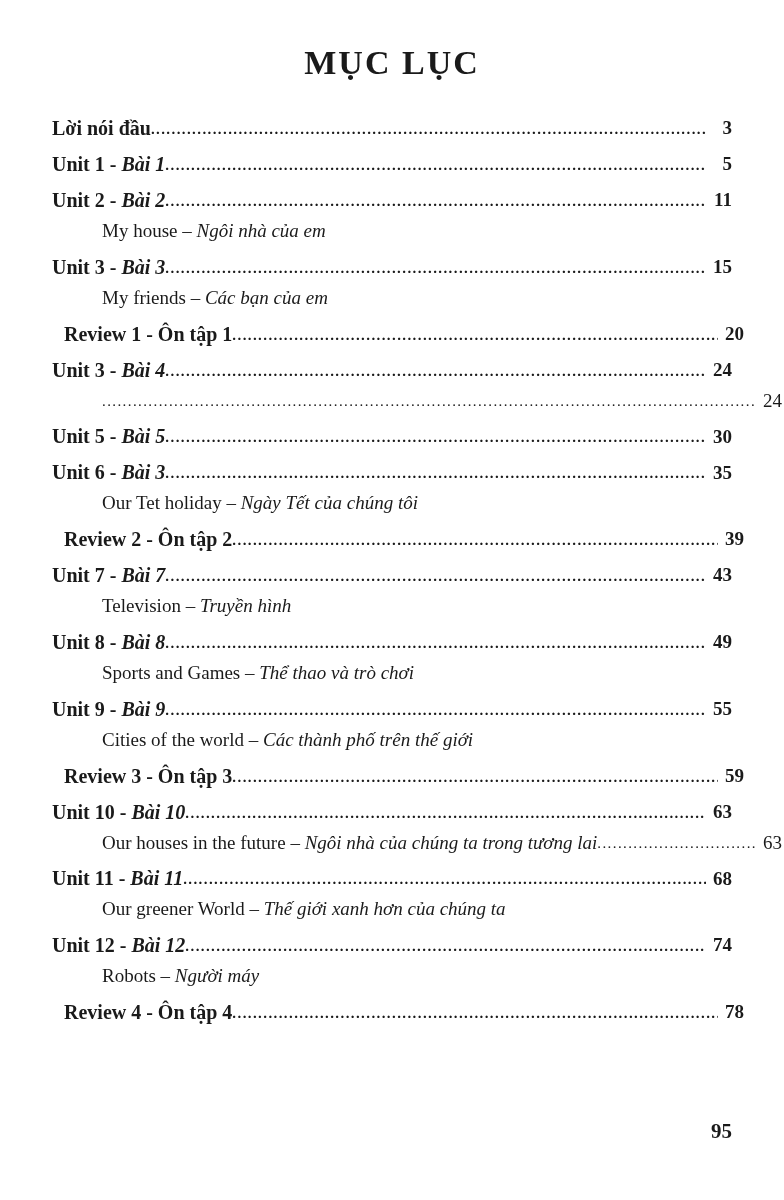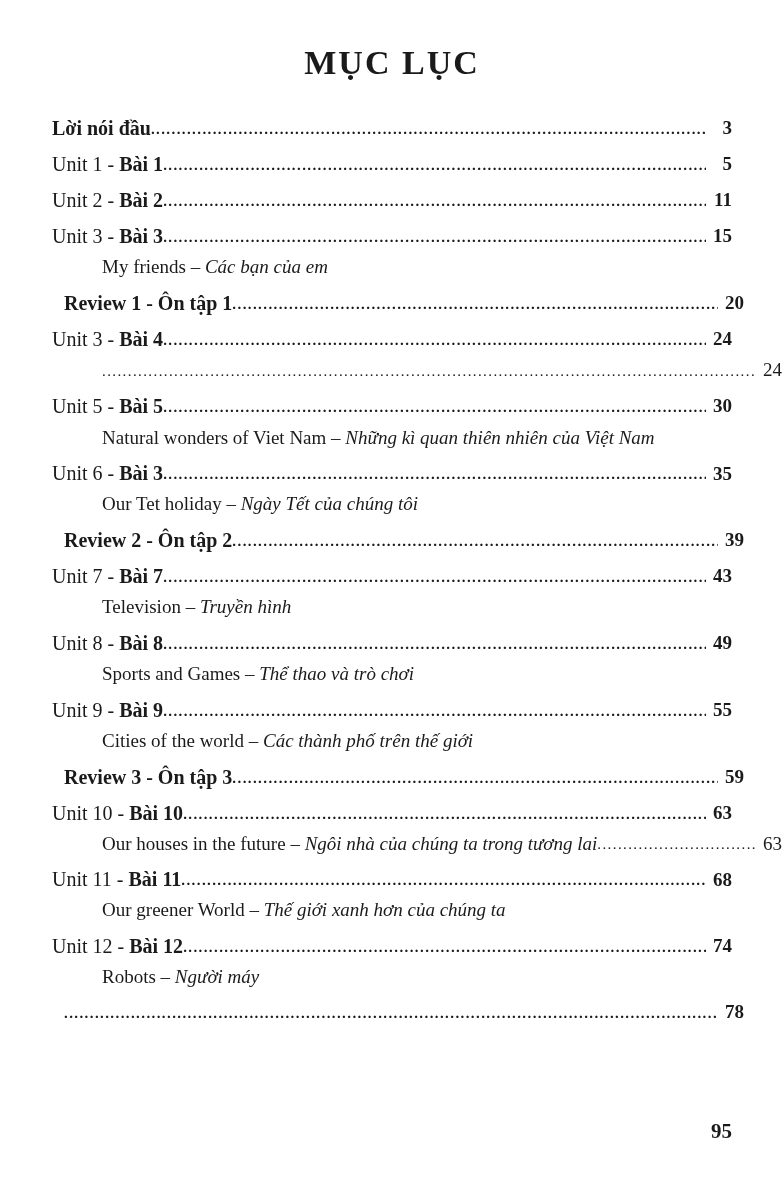--- a/index.html
+++ b/index.html
@@ -68,25 +68,26 @@
     white-space: nowrap;
     min-width: 26px;
   }
 
   .level1 {
     font-size: 20px;
     font-weight: 700;
     padding-top: 12px;
   }
   .level1 .unit {
-    font-weight: 400;
+    font-weight: 700;
     margin-top: 10px;
   }
   .level1 .viet {
     font-weight: 700;
+    font-style: italic;
   }
   .level1 .pg {
     font-weight: 700;
     font-size: 19px;
   }
   .review {
     font-size: 20px;
     font-weight: 700;
     padding-top: 12px;
     padding-left: 12px;
@@ -145,20 +146,23 @@
           <span class="dots">...............................................................................................................................</span>
           <span class="pg">5</span>
         </div>
       </li>
       <li class="entry">
         <div class="row level1">
           <span class="lbl"><span class="unit">Unit 2 - </span><span class="viet">Bài 2</span></span>
           <span class="dots">...............................................................................................................................</span>
           <span class="pg">11</span>
         </div>
+        <div class="row level2 nodots">
+          <span class="lbl"><span class="en">My house – </span><span class="vi">Ngôi nhà của em</span></span>
+        </div>
       </li>
       <li class="entry">
         <div class="row level1">
           <span class="lbl"><span class="unit">Unit 3 - </span><span class="viet">Bài 3</span></span>
           <span class="dots">...............................................................................................................................</span>
           <span class="pg">15</span>
         </div>
         <div class="row level2 nodots">
           <span class="lbl"><span class="en">My friends – </span><span class="vi">Các bạn của em</span></span>
         </div>
@@ -180,21 +184,20 @@
           <span class="dots">...............................................................................................................................</span>
           <span class="pg">24</span>
         </div>
       </li>
       <li class="entry">
         <div class="row level1">
           <span class="lbl"><span class="unit">Unit 5 - </span><span class="viet">Bài 5</span></span>
           <span class="dots">...............................................................................................................................</span>
           <span class="pg">30</span>
         </div>
-        <div class="sub-wrap"><span class="en">Natural wonders of Viet Nam – </span><span class="vi">Những kì quan thiên nhiên của Việt Nam</span></div>
       </li>
       <li class="entry">
         <div class="row level1">
           <span class="lbl"><span class="unit">Unit 6 - </span><span class="viet">Bài 3</span></span>
           <span class="dots">...............................................................................................................................</span>
           <span class="pg">35</span>
         </div>
         <div class="row level2 nodots">
           <span class="lbl"><span class="en">Our Tet holiday – </span><span class="vi">Ngày Tết của chúng tôi</span></span>
         </div>
@@ -270,20 +273,21 @@
           <span class="lbl"><span class="unit">Unit 12 - </span><span class="viet">Bài 12</span></span>
           <span class="dots">...............................................................................................................................</span>
           <span class="pg">74</span>
         </div>
         <div class="row level2 nodots">
           <span class="lbl"><span class="en">Robots – </span><span class="vi">Người máy</span></span>
         </div>
       </li>
       <li class="entry">
         <div class="row review">
+          <span class="lbl">Review 4 - Ôn tập 4</span>
           <span class="dots">...............................................................................................................................</span>
           <span class="pg">78</span>
         </div>
       </li>
     </ul>
 
   <div class="folio">95</div>
 
 </div>
 

